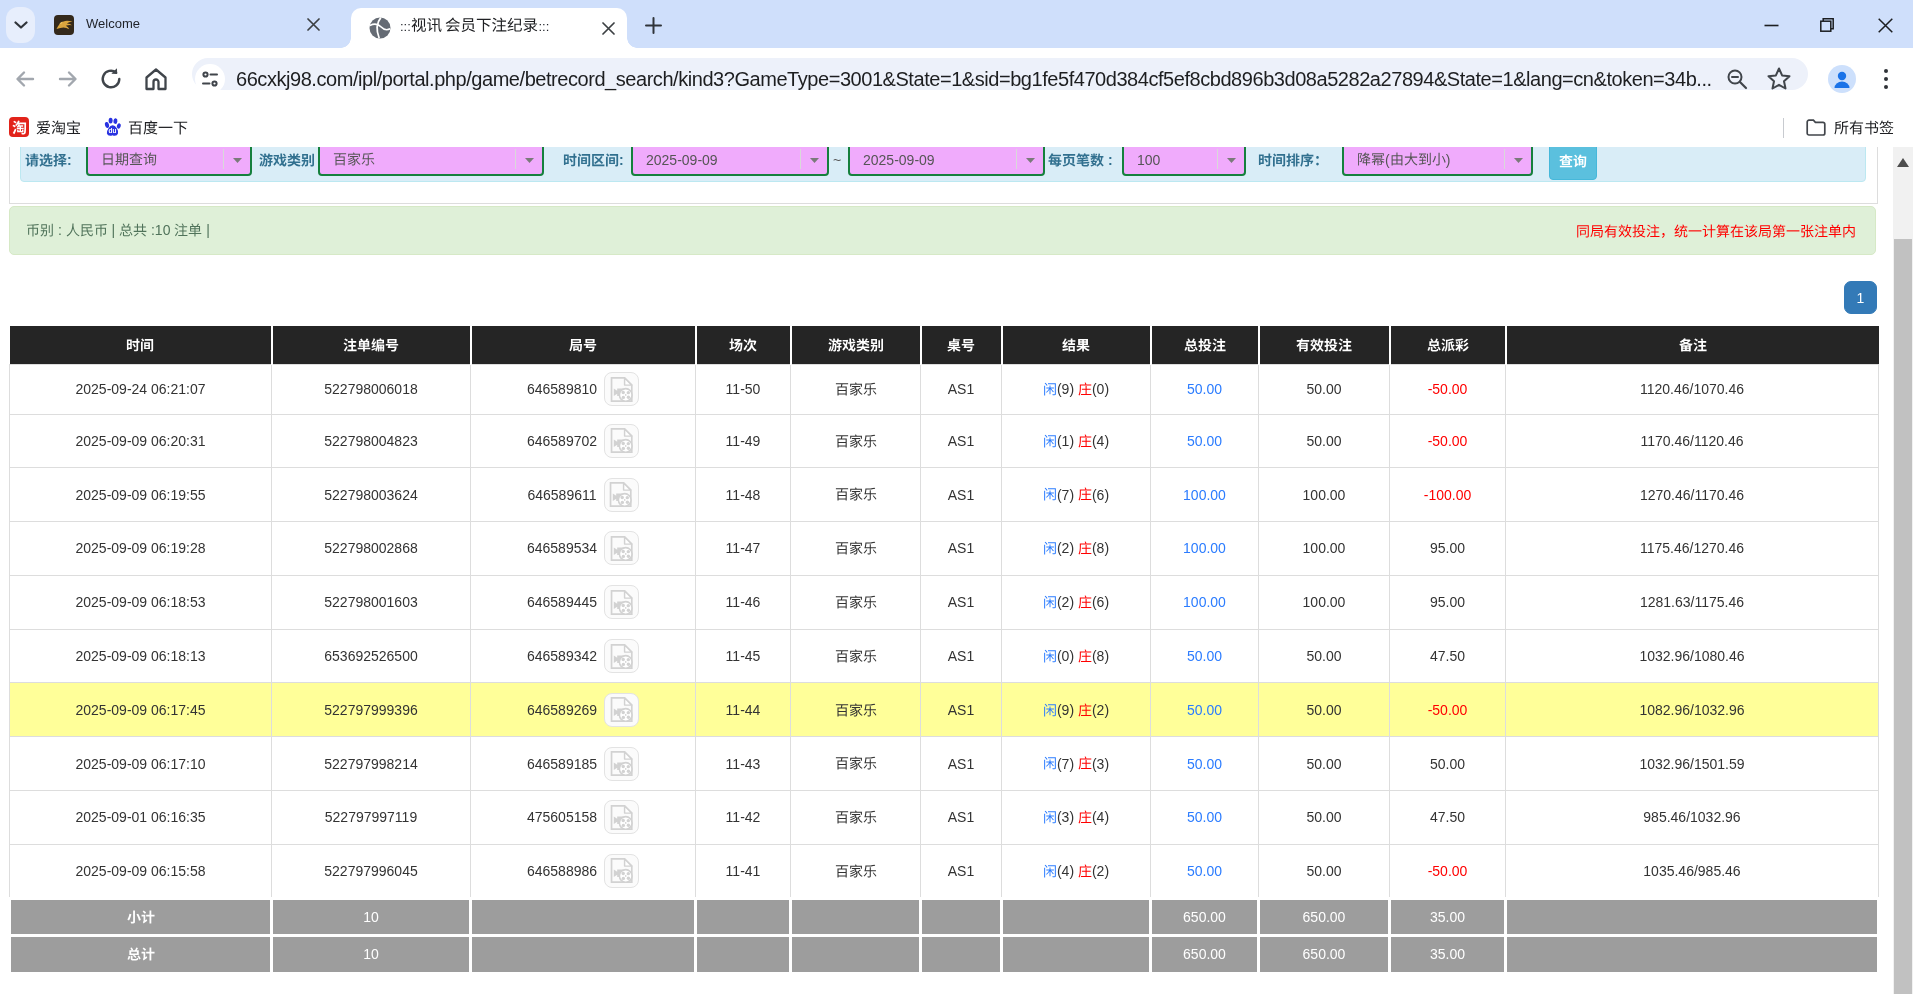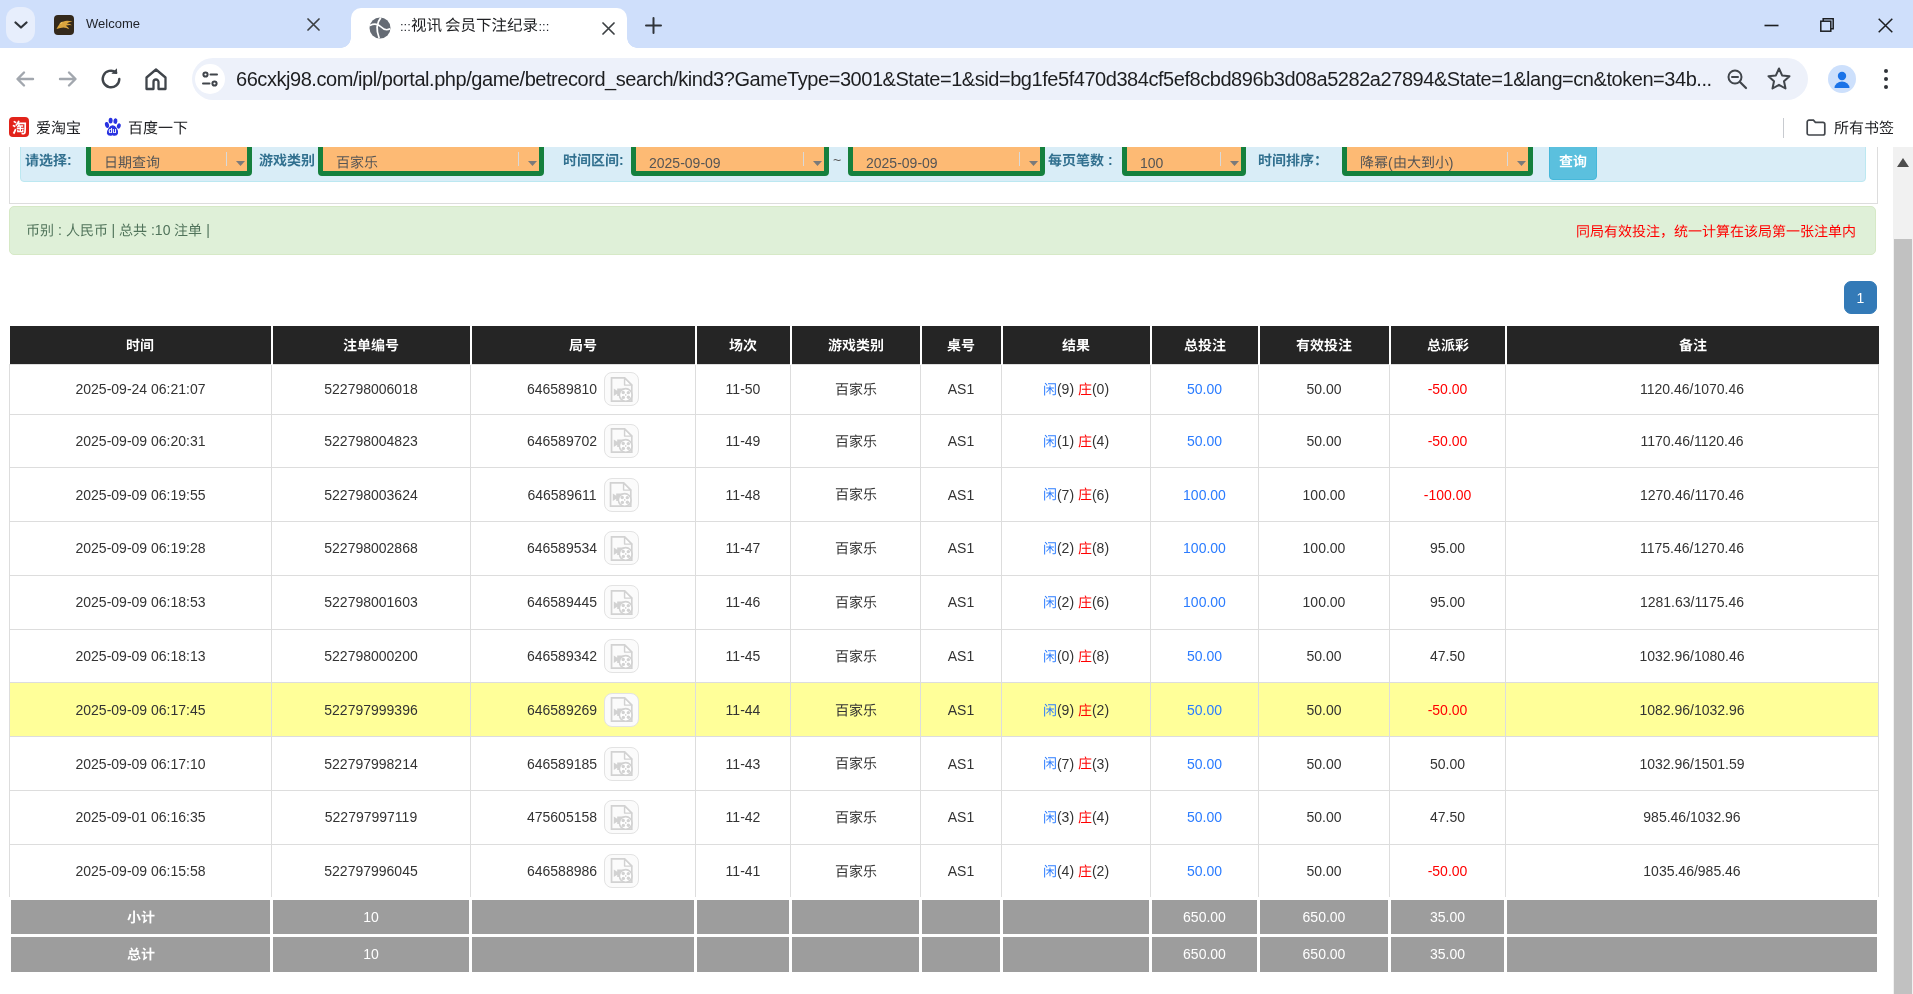--- a/index.html
+++ b/index.html
@@ -11,29 +11,29 @@
 
 #tabstrip{position:absolute;left:0;top:0;width:1913px;height:48px;background:#cfdffb}
 #toolbar{position:absolute;left:0;top:48px;width:1913px;height:62px;background:#fff}
 #bookbar{position:absolute;left:0;top:110px;width:1913px;height:37px;background:#fff}
 #tabsearch{position:absolute;left:6px;top:7px;width:29px;height:36px;border-radius:12px;background:#e7eefc;display:flex;align-items:center;justify-content:center}
 #activetab{position:absolute;left:351px;top:8px;width:276px;height:40px;background:#fff;border-radius:10px 10px 0 0;display:flex;align-items:center}
 #activetab:before,#activetab:after{content:"";position:absolute;bottom:0;width:10px;height:10px}
 #activetab:before{left:-10px;background:radial-gradient(circle 10px at 0 0, rgba(0,0,0,0) 9.5px, #fff 10px)}
 #activetab:after{right:-10px;background:radial-gradient(circle 10px at 100% 0, rgba(0,0,0,0) 9.5px, #fff 10px)}
 .tabtitle{font-size:13px;color:#1f2228;white-space:nowrap}
-#pill{position:absolute;left:192px;top:58px;width:1616px;height:42px;border-radius:21px;background:#edf1fa}
+#pill{position:absolute;left:192px;top:58px;width:1616px;height:32px;border-radius:21px;background:#edf1fa}
 #urltxt{position:absolute;left:44px;top:0;width:1480px;height:42px;line-height:42px;font-size:20px;color:#1d1e20;white-space:nowrap;overflow:hidden;letter-spacing:-0.45px}
 .cicon{position:absolute;display:flex;align-items:center;justify-content:center}
 
 #page{position:absolute;left:0;top:147px;width:1896px;height:847px;background:#fff;overflow:hidden}
 #panel{position:absolute;left:9px;top:-10px;width:1869px;height:67px;border:1px solid #ddd;border-top:none;background:#fff}
 #bluestrip{position:absolute;left:20px;top:-12px;width:1846px;height:47px;background:#d9edf7;border:1px solid #bce8f1;border-radius:4px}
 .flab{position:absolute;top:5px;height:22px;font-weight:bold;color:#31708f;font-size:14px;white-space:nowrap}
-.fld{position:absolute;top:-5.5px;height:34px;background:#fdba74;border:5px solid #15803d;border-radius:4px}
+.fld{position:absolute;top:-5.5px;height:34px;background:#f0abfc;border:2px solid #15803d;border-radius:4px}
 .fld .st{position:absolute;left:13px;top:0;height:32px;line-height:33px;font-size:14px;color:#555;white-space:nowrap}
 .fld .div1{position:absolute;top:5px;bottom:5px;width:1px;background:#d9d9d9}
 .fld .car{position:absolute;top:14px}
 .sg{font-size:14px;color:#555}
 #qbtn{position:absolute;left:1549px;top:-5.5px;width:48px;height:38px;background:#5bc0de;border:1px solid #46b8da;border-radius:4px;color:#fff;display:flex;align-items:center;justify-content:center}
 #greenbar{position:absolute;left:9px;top:59px;width:1867px;height:49px;background:#dff0d8;border:1px solid #d6e9c6;border-radius:5px}
 #pg1{position:absolute;left:1844px;top:134px;width:33px;height:33px;background:#337ab7;border:1px solid #337ab7;border-radius:7px;color:#fff;font-size:14px;display:flex;align-items:center;justify-content:center}
 
 table{position:absolute;left:8px;top:179px;width:1869px;border-collapse:collapse;table-layout:fixed;font-size:14px;color:#333}
 th{background:#252525;height:38px;border-left:2px solid #fff;border-right:2px solid #fff;padding:0;text-align:center;vertical-align:middle}
@@ -705,21 +705,21 @@
               </svg><span>(2) </span><svg class="cj red" width="14" height="14" viewBox="0 0 1000 1000">
                 <use href="#r5E84"></use>
               </svg><span>(6)</span></td>
             <td class="blu">100.00</td>
             <td>100.00</td>
             <td class="">95.00</td>
             <td>1281.63/1175.46</td>
           </tr>
 <tr>
             <td>2025-09-09 06:18:13</td>
-            <td>522798000200</td>
+            <td>653692526500</td>
             <td>
               <div class="gcell">
                 <span>646589342</span>
                 <span class="vbtn">
                   <svg class="vf" width="26" height="27" viewBox="0 0 23 24">
 <path d="M2.2 1.7 h11.6 l6.4 6.4 v14.2 h-18 z" fill="none" stroke="#d2d2d2" stroke-width="1.5"></path>
 <path d="M13.8 1.7 v6.4 h6.4 z" fill="#fff" stroke="#d2d2d2" stroke-width="1.3" stroke-linejoin="round"></path>
 <path d="M4.2 11.2 l3 2 v-2 h5.4 v6.6 h-5.4 v-2 l-3 2 z" fill="#d2d2d2"></path>
 <circle cx="14.8" cy="16.8" r="5.6" fill="#fff" stroke="#d2d2d2" stroke-width="1.4"></circle>
 <circle cx="12.6" cy="14.7" r="1.5" fill="#d2d2d2"></circle>

